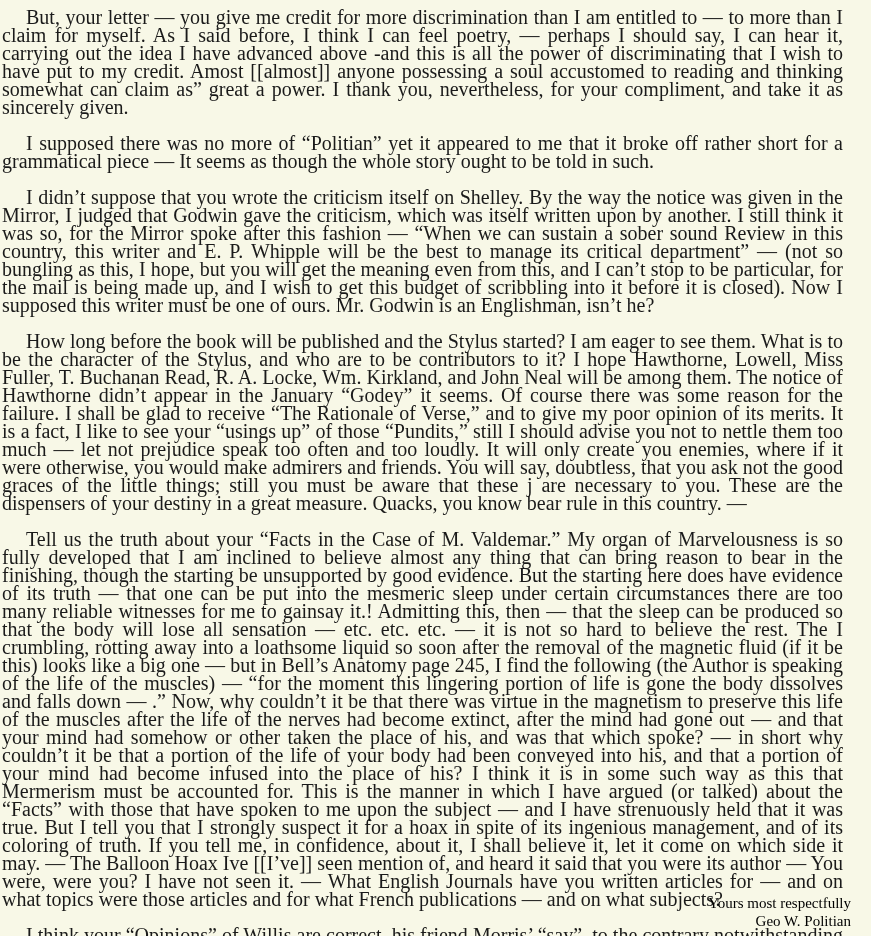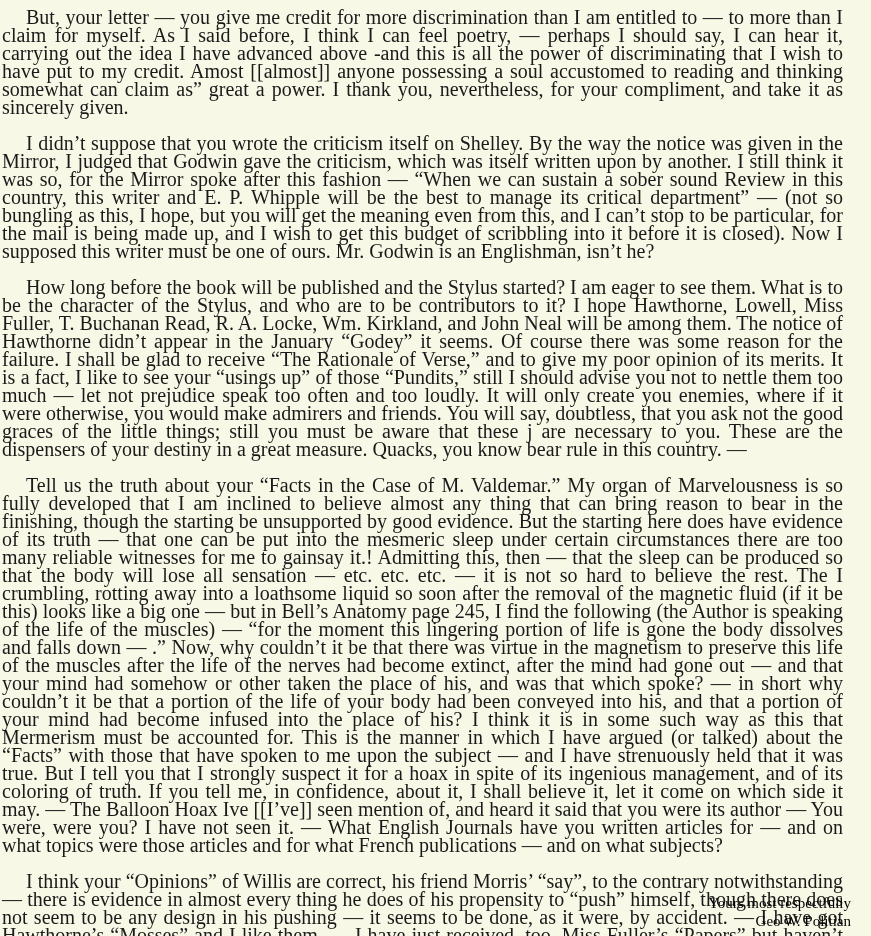--- a/index.html
+++ b/index.html
@@ -37,20 +37,21 @@
       font-size: 15px;
       line-height: 18px;
       color: #000000;
     }
   </style>
 </head>
 <body>
 
 <div class="letter">
   <p>But, your letter — you give me credit for more discrimination than I am entitled to — to more than I claim for myself. As I said before, I think I can feel poetry, — perhaps I should say, I can hear it, carrying out the idea I have advanced above -and this is all the power of discriminating that I wish to have put to my credit. Amost [[almost]] anyone possessing a soul accustomed to reading and thinking somewhat can claim as” great a power. I thank you, nevertheless, for your compliment, and take it as sincerely given.</p>
+  <p>I supposed there was no more of “Politian” yet it appeared to me that it broke off rather short for a grammatical piece — It seems as though the whole story ought to be told in such.</p>
   <p>I didn’t suppose that you wrote the criticism itself on Shelley. By the way the notice was given in the Mirror, I judged that Godwin gave the criticism, which was itself written upon by another. I still think it was so, for the Mirror spoke after this fashion — “When we can sustain a sober sound Review in this country, this writer and E. P. Whipple will be the best to manage its critical department” — (not so bungling as this, I hope, but you will get the meaning even from this, and I can’t stop to be particular, for the mail is being made up, and I wish to get this budget of scribbling into it before it is closed). Now I supposed this writer must be one of ours. Mr. Godwin is an Englishman, isn’t he?</p>
   <p>How long before the book will be published and the Stylus started? I am eager to see them. What is to be the character of the Stylus, and who are to be contributors to it? I hope Hawthorne, Lowell, Miss Fuller, T. Buchanan Read, R. A. Locke, Wm. Kirkland, and John Neal will be among them. The notice of Hawthorne didn’t appear in the January “Godey” it seems. Of course there was some reason for the failure. I shall be glad to receive “The Rationale of Verse,” and to give my poor opinion of its merits. It is a fact, I like to see your “usings up” of those “Pundits,” still I should advise you not to nettle them too much — let not prejudice speak too often and too loudly. It will only create you enemies, where if it were otherwise, you would make admirers and friends. You will say, doubtless, that you ask not the good graces of the little things; still you must be aware that these j are necessary to you. These are the dispensers of your destiny in a great measure. Quacks, you know bear rule in this country. —</p>
   <p>Tell us the truth about your “Facts in the Case of M. Valdemar.” My organ of Marvelousness is so fully developed that I am inclined to believe almost any thing that can bring reason to bear in the finishing, though the starting be unsupported by good evidence. But the starting here does have evidence of its truth — that one can be put into the mesmeric sleep under certain circumstances there are too many reliable witnesses for me to gainsay it.! Admitting this, then — that the sleep can be produced so that the body will lose all sensation — etc. etc. etc. — it is not so hard to believe the rest. The I crumbling, rotting away into a loathsome liquid so soon after the removal of the magnetic fluid (if it be this) looks like a big one — but in Bell’s Anatomy page 245, I find the following (the Author is speaking of the life of the muscles) — “for the moment this lingering portion of life is gone the body dissolves and falls down — .” Now, why couldn’t it be that there was virtue in the magnetism to preserve this life of the muscles after the life of the nerves had become extinct, after the mind had gone out — and that your mind had somehow or other taken the place of his, and was that which spoke? — in short why couldn’t it be that a portion of the life of your body had been conveyed into his, and that a portion of your mind had become infused into the place of his? I think it is in some such way as this that Mermerism must be accounted for. This is the manner in which I have argued (or talked) about the “Facts” with those that have spoken to me upon the subject — and I have strenuously held that it was true. But I tell you that I strongly suspect it for a hoax in spite of its ingenious management, and of its coloring of truth. If you tell me, in confidence, about it, I shall believe it, let it come on which side it may. — The Balloon Hoax Ive [[I’ve]] seen mention of, and heard it said that you were its author — You were, were you? I have not seen it. — What English Journals have you written articles for — and on what topics were those articles and for what French publications — and on what subjects?</p>
   <p>I think your “Opinions” of Willis are correct, his friend Morris’ “say”, to the contrary notwithstanding — there is evidence in almost every thing he does of his propensity to “push” himself, though there does not seem to be any design in his pushing — it seems to be done, as it were, by accident. — I have got Hawthorne’s “Mosses” and I like them. — I have just received, too, Miss Fuller’s “Papers” but haven’t had time to read them as yet. —</p>
   <p>Here’s the letter slovenly enough, and long enough! — I’ll try to do better next time.</p>
 </div>
 
 <div class="closing">
   <div>Yours most respectfully</div>
   <div>Geo W. Politian</div>

